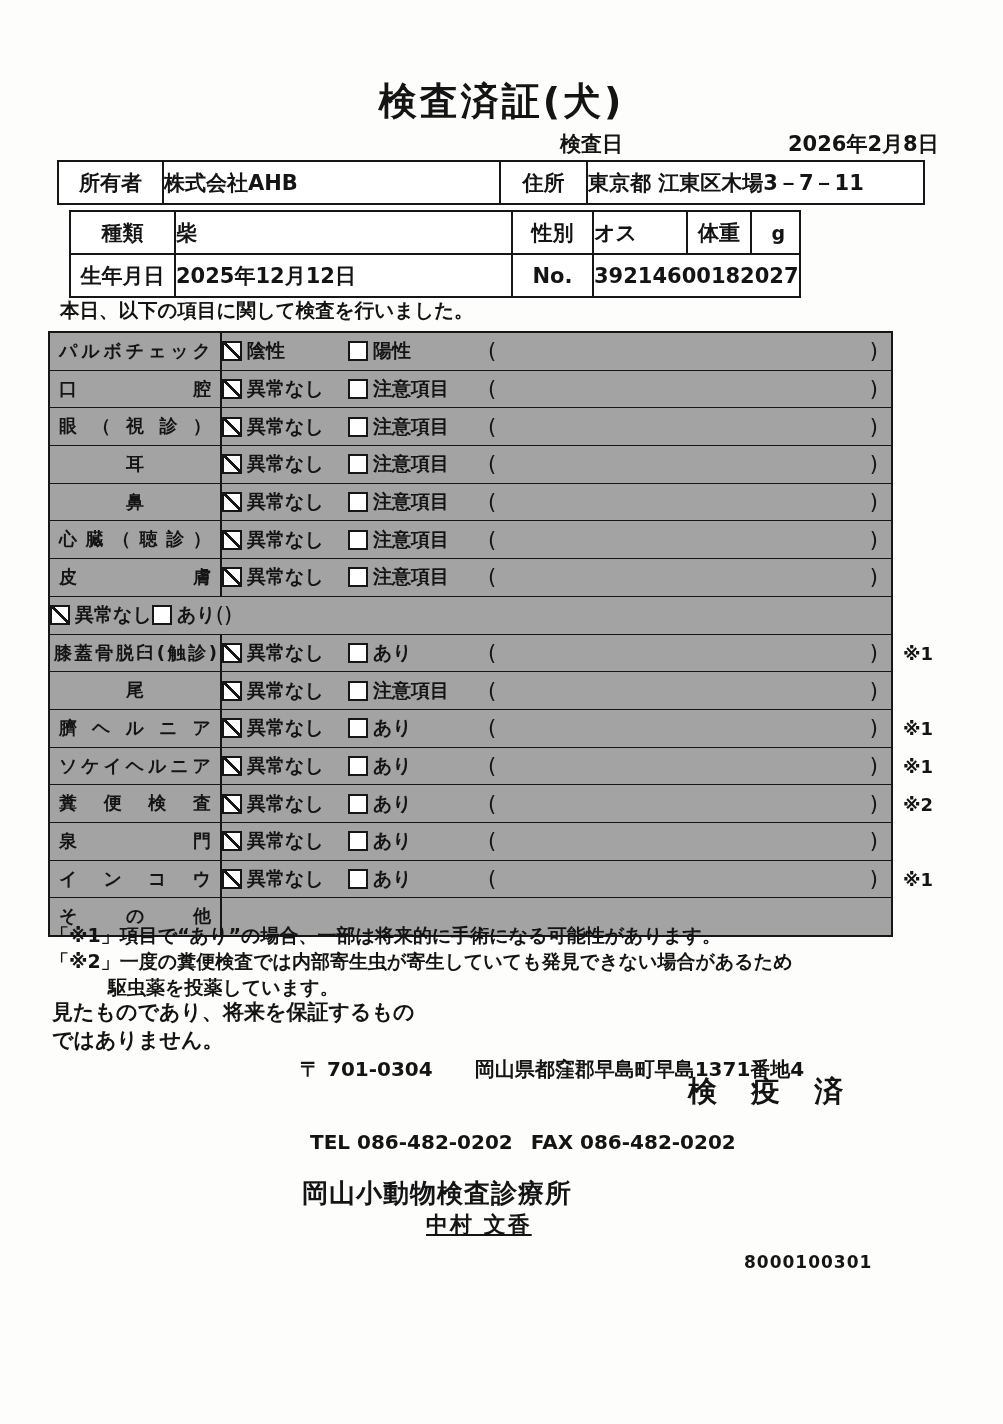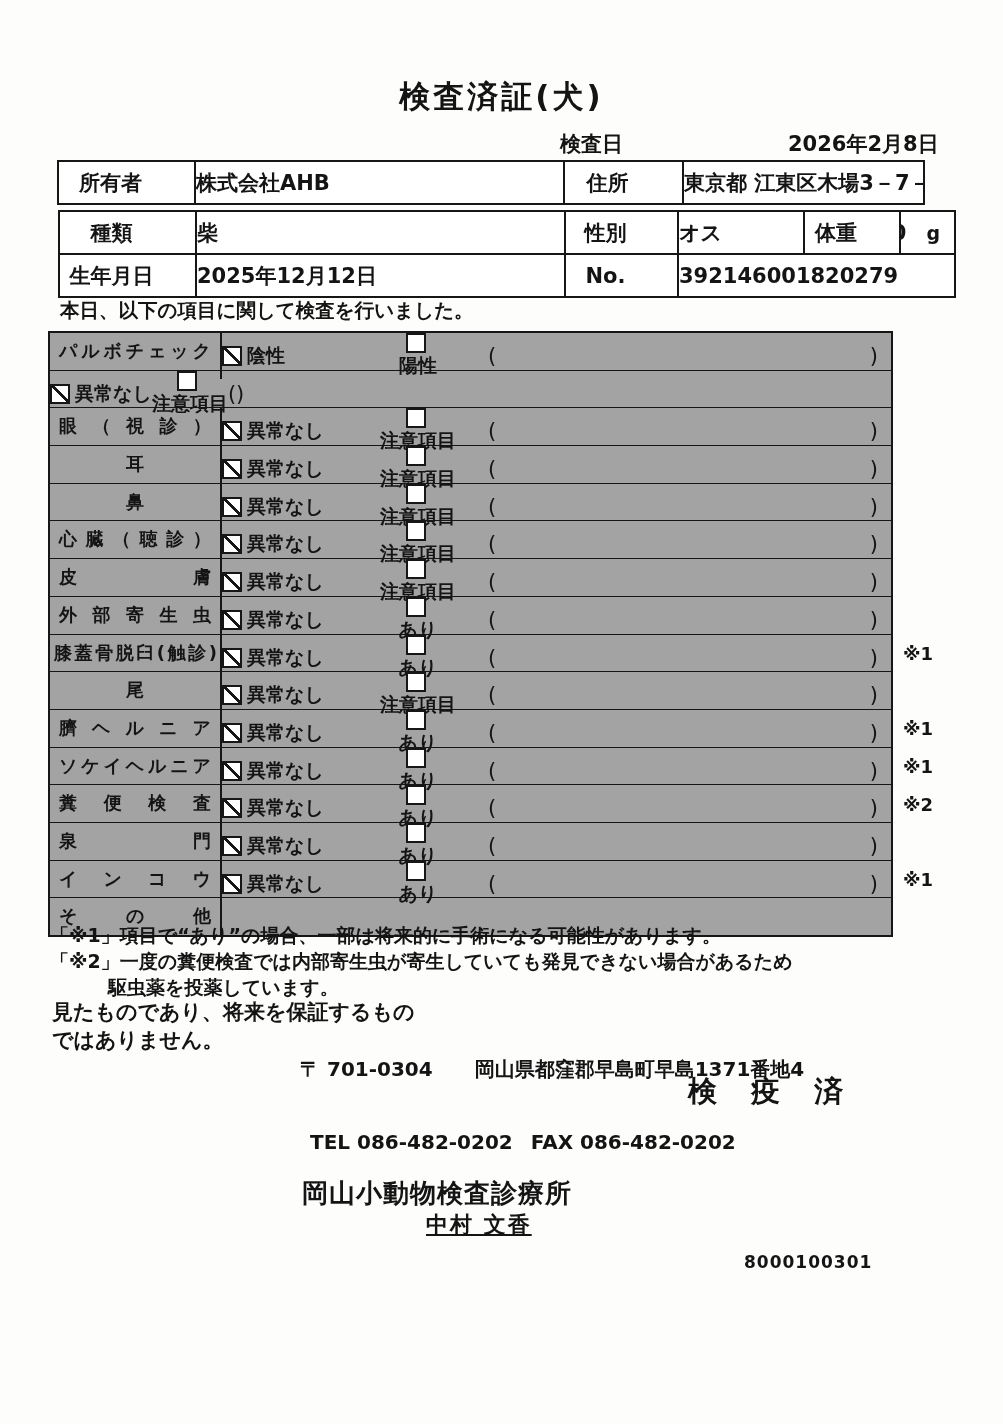--- a/index.html
+++ b/index.html
@@ -6,58 +6,58 @@
   body{
     width:1003px;height:1424px;position:relative;
     background:#fdfdfc;color:#141414;
     font-family:"DejaVu Sans","Liberation Sans",sans-serif;
     font-weight:600;
     -webkit-font-smoothing:antialiased;
   }
   .abs{position:absolute;}
 
   
-  .doc-title{left:0;right:0;top:76px;text-align:center;font-size:31px;font-weight:700;letter-spacing:3px;}
+  .doc-title{left:0;right:0;top:76px;text-align:center;font-size:38px;font-weight:700;letter-spacing:3px;}
   .exam-date-label{left:560px;top:130px;font-size:21px;}
   .exam-date-value{left:788px;top:130px;font-size:21px;}
 
   
   .htable{border:2.5px solid #161616;background:#fff;box-sizing:border-box;}
-  .hrow{display:grid;height:41px;gap:32px;}
+  .hrow{display:grid;height:41px;}
   .hrow + .hrow{border-top:2px solid #161616;}
   .hcell{display:flex;align-items:center;font-size:21px;box-sizing:border-box;overflow:hidden;white-space:nowrap;}
   .hcell + .hcell{border-left:2px solid #161616;}
   .hcell.lab{justify-content:center;}
   .hcell.val{padding-left:0;}
   .hcell.weight{justify-content:flex-end;}
   .hcell.weight .unit{margin:0 14px 0 20px;font-size:19px;}
 
   #owner-table{left:57px;top:160px;width:868px;}
   #owner-table .hrow{grid-template-columns:103px 337px 87px 1fr;}
-  #info-table{left:58px;top:210px;width:898px;}
+  #info-table{left:69px;top:210px;width:732px;}
   #info-row-a{grid-template-columns:103px 337px 81px 94px 64px 1fr;}
   #info-row-b{grid-template-columns:103px 337px 81px 1fr;}
 
   .statement{left:60px;top:297px;font-size:19.5px;}
 
   
   #checklist{left:48px;top:331px;width:845px;border:2.5px solid #161616;background:#a3a3a3;box-sizing:border-box;}
   .cl-row{position:relative;display:grid;grid-template-columns:172px 1fr;height:36.7px;}
   .cl-row + .cl-row{border-top:1.8px solid #161616;}
   .cl-label{
     border-right:2px solid #161616;box-sizing:border-box;
     padding:0 9px;font-size:18px;line-height:35px;
     text-align:justify;text-align-last:justify;overflow:hidden;white-space:nowrap;
   }
   .cl-label.center{text-align:center;text-align-last:center;}
   .cl-label.tight{letter-spacing:-1px;padding:0 4px;}
   .cl-wide{display:flex;align-items:center;box-sizing:border-box;}
   .chk-group{display:flex;align-items:center;}
   .g1{width:126px;}
-  .g2{width:140px;flex-direction:column;}
+  .g2{width:140px;}
   .cb{width:16px;height:16px;border:2px solid #161616;margin-right:5px;flex:none;background:#fff;}
   .cb.checked{background-image:linear-gradient(to top right,transparent 44%,#161616 44%,#161616 58%,transparent 58%);}
   .cb-label{font-size:19px;white-space:nowrap;}
   .paren{font-size:21px;font-weight:400;}
   .paren.close{margin-left:auto;margin-right:13px;}
   .cl-note{position:absolute;left:853px;top:50%;transform:translateY(-50%);font-size:18px;white-space:nowrap;}
 
   
   .fn{left:50px;top:922px;font-size:19px;line-height:26px;}
   .fn .indent{padding-left:58px;}
@@ -123,20 +123,21 @@
           <span class="cb"></span>
           <span class="cb-label">陽性</span>
         </span>
       <span class="paren">(</span>
       <span class="paren close">)</span>
     </div>
     <span class="cl-note"></span>
   </div>
 
   <div class="cl-row">
+    <div class="cl-label">口腔</div>
     <div class="cl-wide">
       <span class="chk-group g1">
           <span class="cb checked"></span>
           <span class="cb-label">異常なし</span>
         </span>
       <span class="chk-group g2">
           <span class="cb"></span>
           <span class="cb-label">注意項目</span>
         </span>
       <span class="paren">(</span>
@@ -224,21 +225,20 @@
           <span class="cb"></span>
           <span class="cb-label">注意項目</span>
         </span>
       <span class="paren">(</span>
       <span class="paren close">)</span>
     </div>
     <span class="cl-note"></span>
   </div>
 
   <div class="cl-row">
-    <div class="cl-label">外部寄生虫</div>
     <div class="cl-wide">
       <span class="chk-group g1">
           <span class="cb checked"></span>
           <span class="cb-label">異常なし</span>
         </span>
       <span class="chk-group g2">
           <span class="cb"></span>
           <span class="cb-label">あり</span>
         </span>
       <span class="paren">(</span>

